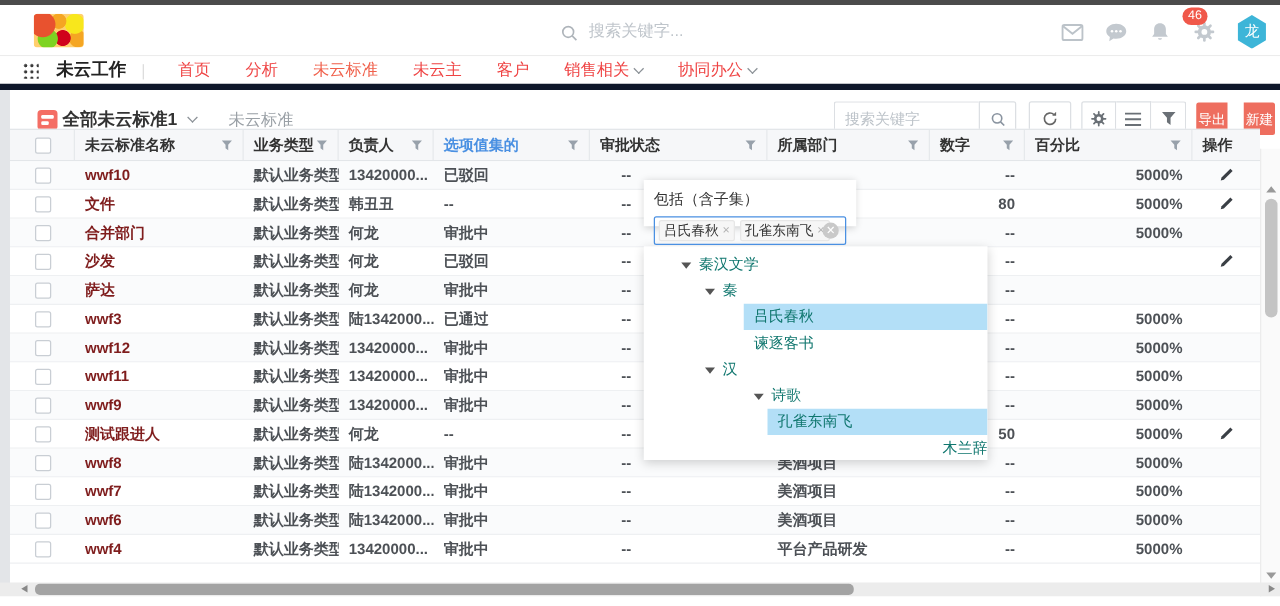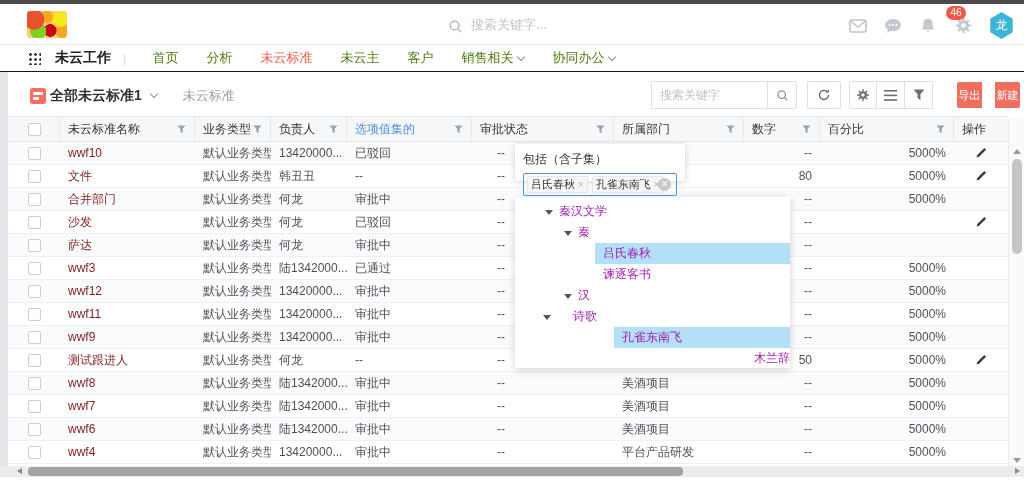--- a/index.html
+++ b/index.html
@@ -20,27 +20,27 @@
       #ffcf6e; }
   .top-search { position:absolute; left:448px; top:12px; display:flex; align-items:flex-end; gap:8px; color:#bfc5cb; font-size:13px; }
   .top-icons { position:absolute; right:10px; top:8px; display:flex; align-items:center; gap:17px; }
   .ticon { width:18px; height:18px; display:inline-flex; align-items:center; justify-content:center; position:relative; }
   .badge { position:absolute; right:58px; top:2px; min-width:20px; height:14px; padding:0 4px; background:#f0584a; color:#fff;
     font-size:10px; line-height:14px; text-align:center; border-radius:8px; }
   .avatar { width:25px; height:27px; background:#3db5d8; color:#fff; font-size:12px; display:flex; align-items:center; justify-content:center;
     clip-path:polygon(50% 0,95% 25%,95% 75%,50% 100%,5% 75%,5% 25%); }
 
   
-  .navbar { position:absolute; left:0; top:45px; width:1024px; height:27px; background:#fff; border-bottom:1px solid #0f172a;
-    display:flex; align-items:center; padding-left:28px; }
+  .navbar { position:absolute; left:0; top:45px; width:1024px; height:27px; background:#fff; border-bottom:5px solid #0f172a;
+    display:flex; align-items:center; padding-left:18px; }
   .gridicon { width:13px; height:13px; margin-right:14px;
     background-image:radial-gradient(#3a3a3a 1.3px, rgba(0,0,0,0) 1.5px); background-size:5px 5px; }
   .workspace { font-size:14px; font-weight:bold; color:#222; margin-right:12px; }
   .navsep { color:#ddd; margin-right:12px; font-size:13px; }
-  .navitem { font-size:13px; color:#4d7c0f; margin:0 14px; display:flex; align-items:center; gap:5px; cursor:default; }
+  .navitem { font-size:13px; color:#ef4444; margin:0 14px; display:flex; align-items:center; gap:5px; cursor:default; }
   .navitem.active { color:#f0604b; }
   .chev { width:6px; height:6px; border-right:1.3px solid #8a9096; border-bottom:1.3px solid #8a9096; transform:rotate(45deg); margin-top:-3px; }
 
   
   .toolbar { position:absolute; left:0; top:72px; width:1024px; height:47px; background:#fff; display:flex; align-items:center; }
   .viewicon { width:16px; height:16px; border-radius:3px; background:#f46e65; margin-left:30px; position:relative; flex:none; }
   .viewicon:before { content:""; position:absolute; left:3px; top:4px; width:10px; height:3px; background:#fff; border-radius:1px; }
   .viewicon:after { content:""; position:absolute; left:3px; top:9px; width:6px; height:3px; background:#fff; border-radius:1px; }
   .viewtitle { font-size:14px; font-weight:bold; color:#333; margin-left:4px; }
   .toolbar .chev { margin-left:9px; }
@@ -50,26 +50,26 @@
     font-size:12px; color:#bdc3c9; display:flex; align-items:center; }
   .tsearch-btn { width:30px; height:28px; border:1px solid #dcdfe3; border-radius:0 2px 2px 0; display:flex; align-items:center; justify-content:center; background:#fff; }
   .ibtn { height:28px; border:1px solid #dcdfe3; background:#fff; display:flex; align-items:center; justify-content:center; }
   .refresh { width:34px; border-radius:2px; margin-left:10px; }
   .group { display:flex; margin-left:8px; }
   .group .ibtn { width:28px; }
   .group .ibtn:not(:first-child){ border-left:none; }
   .group .ibtn:first-child{ border-radius:2px 0 0 2px; }
   .group .ibtn:last-child{ border-radius:0 2px 2px 0; }
   .redbtn { height:26px; width:25px; background:#ee6e5f; color:#fff; font-size:11px; display:flex; align-items:center; justify-content:center; border-radius:2px; }
-  .redbtn.first { margin-left:24px; border-radius:2px 0 0 2px; }
+  .redbtn.first { margin-left:8px; border-radius:2px 0 0 2px; }
   .redbtn.second { margin-left:13px; border-radius:0 2px 2px 0; }
 
   
   .leftgutter { position:absolute; left:0; top:72px; width:8px; height:404px; background:#e3e5e8; }
-  .tablewrap { position:absolute; left:8px; top:116px; width:1000px; }
+  .tablewrap { position:absolute; left:8px; top:103px; width:1000px;font-weight:bold; }
   .thead { display:flex; height:26px; background:#f6f7f9; border-top:1px solid #e3e6e9; border-bottom:1px solid #e3e6e9; }
   .th { display:flex; align-items:center; justify-content:space-between; font-size:12px; color:#333; padding:0 8px;
     border-right:1px solid #e6e9ec; overflow:hidden; white-space:nowrap; }
   .th:last-child { border-right:none; }
   .th .hl { color:#4a90e2; }
   .tr { display:flex; height:23px; border-bottom:1px solid #eef0f2; background:#fff; }
   .tr.odd { background:#fafbfc; }
   .td { display:flex; align-items:center; font-size:12px; color:#4d5156; padding:0 8px; overflow:hidden; white-space:nowrap; }
   .td.num { justify-content:flex-end; }
   .td.ctr { justify-content:center; }
@@ -99,21 +99,21 @@
   .tag { height:17px; background:#f6f6f6; border:1px solid #e7e7e7; border-radius:2px; font-size:11px; color:#333;
     display:flex; align-items:center; padding:0 3px; gap:3px; white-space:nowrap; }
   .tag .x { color:#b3b3b3; font-size:10px; }
   .caret { width:1px; height:13px; background:#444; }
   .clear { position:absolute; right:5px; top:4px; width:13px; height:13px; border-radius:50%; background:#c9c9c9; color:#fff;
     font-size:9px; line-height:13px; text-align:center; }
 
   
   .tree-pop { position:absolute; left:515px; top:197px; width:275px; height:171px; background:#fff;
     box-shadow:0 2px 8px rgba(0,0,0,.18); padding-top:4px; z-index:19; overflow:hidden; }
-  .titem { height:21px; display:flex; align-items:center; font-size:12px; color:#a21caf; }
+  .titem { height:21px; display:flex; align-items:center; font-size:12px; color:#0f766e; }
   .tarrow { width:0; height:0; border-left:4px solid rgba(0,0,0,0); border-right:4px solid rgba(0,0,0,0);
     border-top:5px solid #555; margin-right:6px; margin-top:1px; }
   .leafwrap { flex:1; height:21px; display:flex; align-items:center; }
   .leafwrap.sel { background:#b3dff7; }
   .leafwrap span { padding-left:8px; }
 
   svg { display:block; }
 </style>
 </head>
 <body>
@@ -623,21 +623,21 @@
     </div>
     <div class="titem">
       <div class="leafwrap" style="margin-left: 80px;">
         <span>谏逐客书</span>
       </div>
     </div>
     <div class="titem" style="padding-left: 49px;">
       <span class="tarrow"></span>
       <span>汉</span>
     </div>
-    <div class="titem" style="padding-left: 28px; gap: 16px;">
+    <div class="titem" style="padding-left: 88px;">
       <span class="tarrow"></span>
       <span>诗歌</span>
     </div>
     <div class="titem">
       <div class="leafwrap sel" style="margin-left: 99px;">
         <span>孔雀东南飞</span>
       </div>
     </div>
     <div class="titem">
       <div class="leafwrap" style="margin-left: 99px; justify-content: flex-end;">

